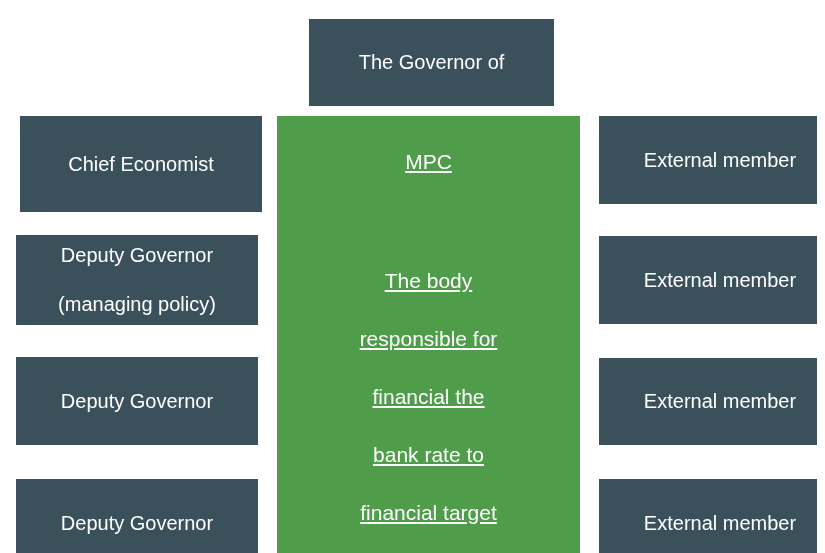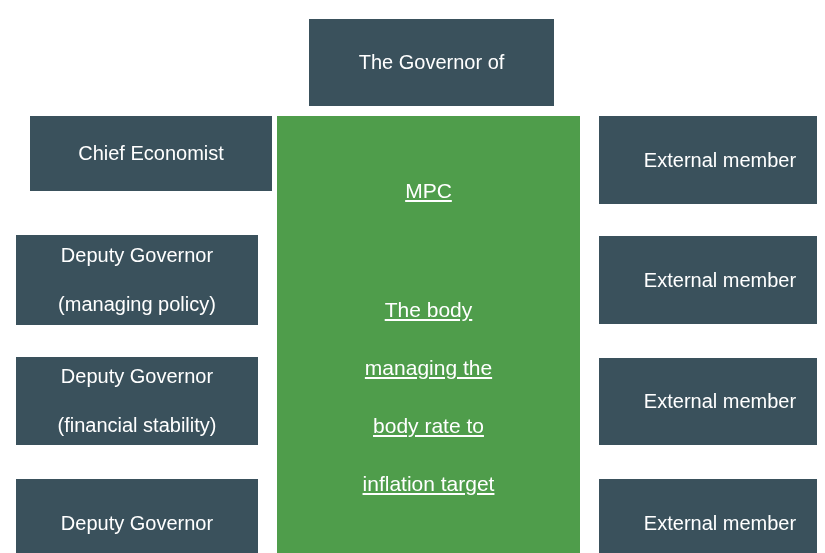--- a/index.html
+++ b/index.html
@@ -34,21 +34,21 @@
   }
   .green {
     background: var(--green);
     font-size: 21px;
     line-height: 42px;
     text-decoration: underline;
   }
   .top-box    { left: 293px; top: 3px;   width: 245px; height: 87px; }
   .center-box { left: 261px; top: 100px; width: 303px; height: 450px; }
   .center-box .mpc-desc { margin-top: 53px; }
-  .left-0  { left: 14px;     top: 100px; width: 242px; height: 75px; }
+  .left-0  { left: 4px;     top: 100px; width: 242px; height: 96px; }
   .left-1  { left: 0;     top: 219px; width: 242px; height: 90px; }
   .left-2  { left: 0;     top: 341px; width: 242px; height: 88px; }
   .left-3  { left: 0;     top: 463px; width: 242px; height: 89px; }
   .right-0 { left: 583px; top: 100px; width: 242px; height: 88px; }
   .right-1 { left: 583px; top: 220px; width: 242px; height: 88px; }
   .right-2 { left: 583px; top: 342px; width: 242px; height: 87px; }
   .right-3 { left: 583px; top: 463px; width: 242px; height: 88px; }
   .line { display: block; }
 </style>
 </head>
@@ -57,38 +57,38 @@
 <div class="canvas">
 
   <div class="box dark top-box">
     <span class="line">The Governor of</span>
   </div>
 
   <div class="box green center-box">
     <div class="mpc-title">MPC</div>
     <div class="mpc-desc">
       <span class="line">The body</span>
-      <span class="line">managing the</span>
-      <span class="line">body rate to</span>
-      <span class="line">inflation target</span>
+      <span class="line">responsible for</span>
+      <span class="line">financial the</span>
+      <span class="line">bank rate to</span>
+      <span class="line">financial target</span>
     </div>
   </div>
 
   <div class="box dark left-0">
     <span class="line">Chief Economist</span>
   </div>
 
   <div class="box dark left-1">
     <span class="line">Deputy Governor</span>
     <span class="line">(managing policy)</span>
   </div>
 
   <div class="box dark left-2">
     <span class="line">Deputy Governor</span>
-    <span class="line">(financial stability)</span>
   </div>
 
   <div class="box dark left-3">
     <span class="line">Deputy Governor</span>
   </div>
 
   <div class="box dark right-0">
     <span class="line">External member</span>
   </div>
 

